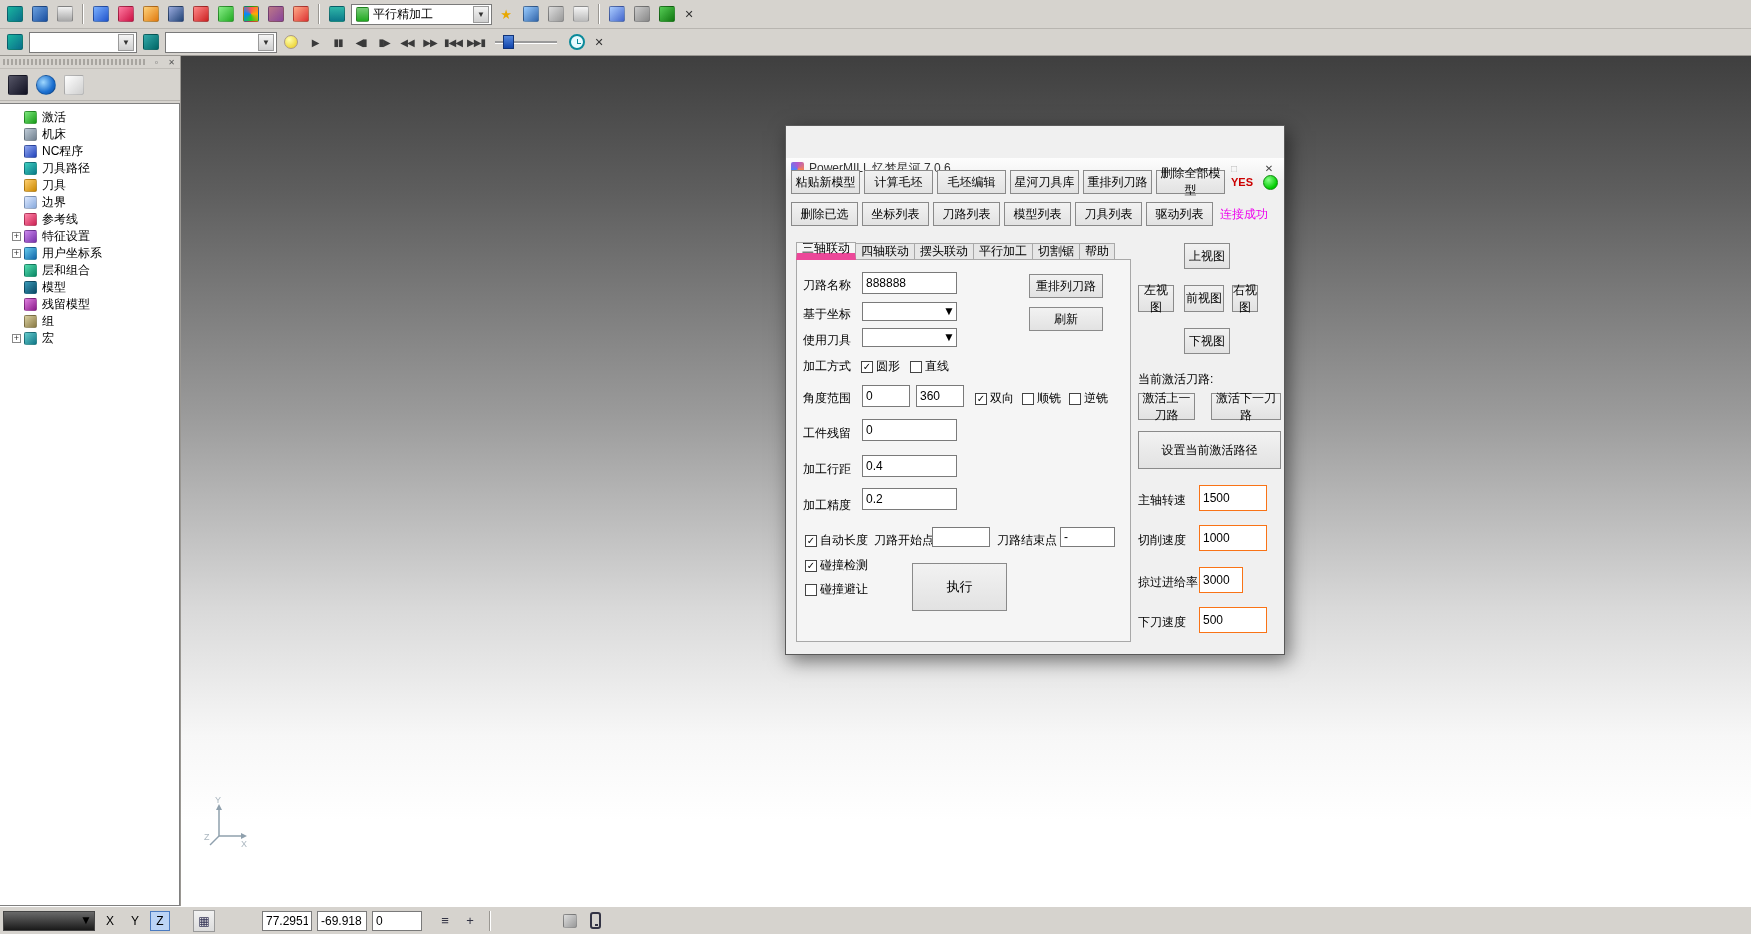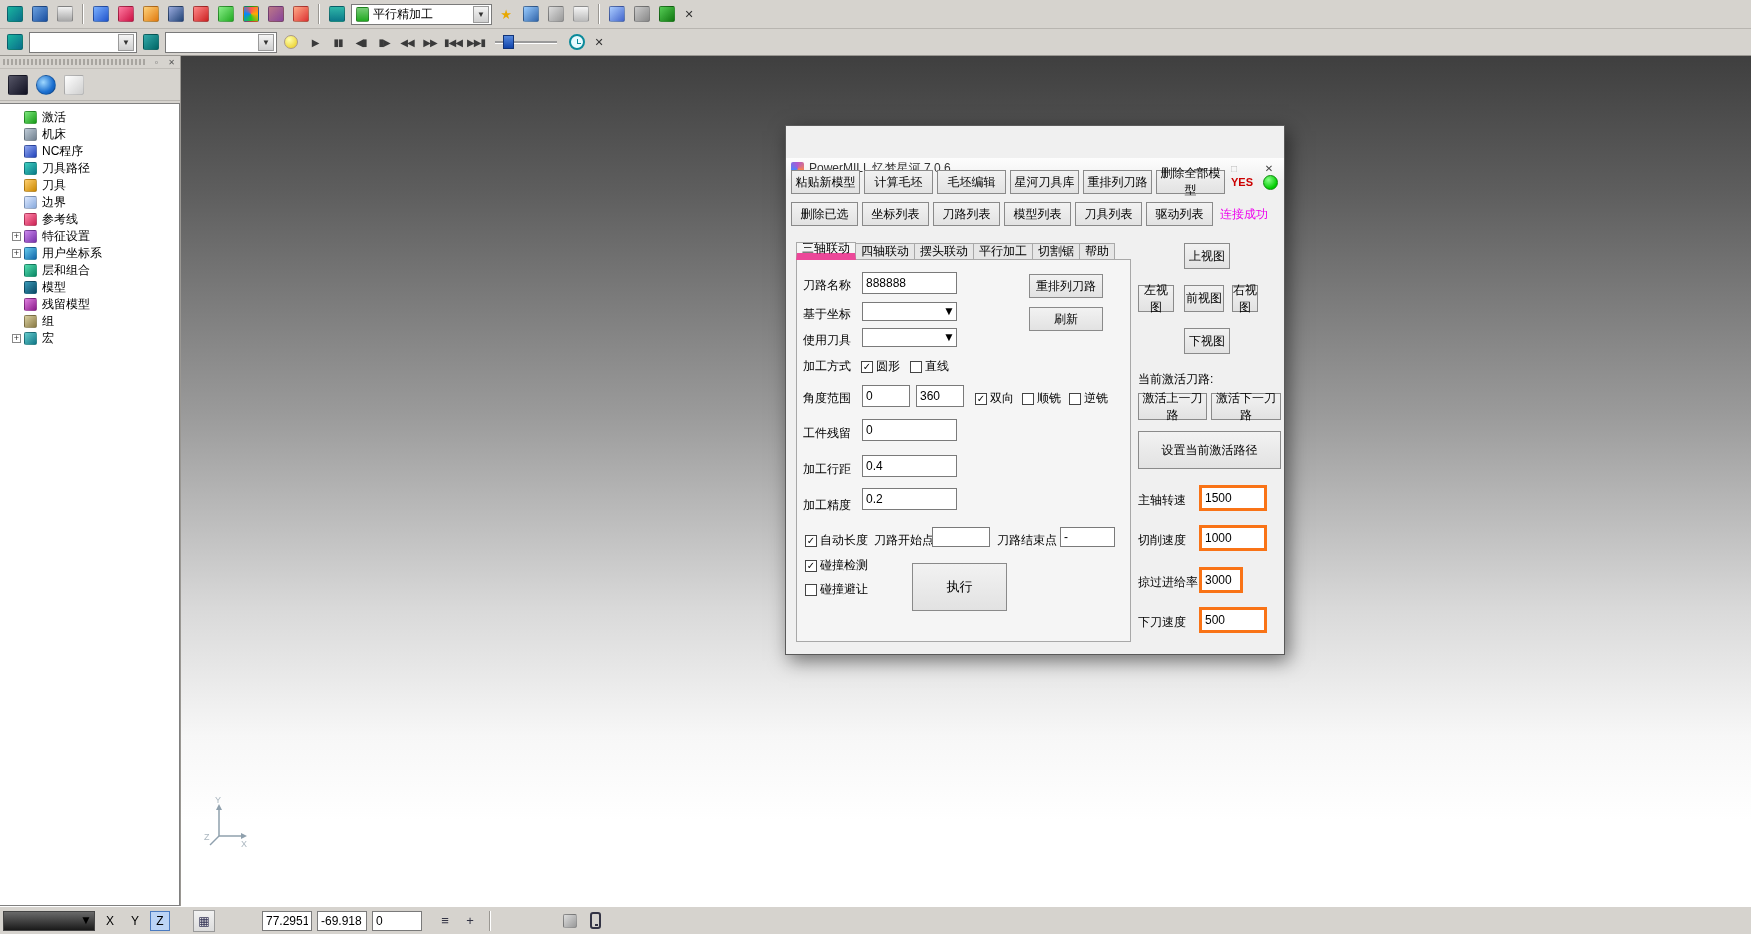--- a/index.html
+++ b/index.html
@@ -129,21 +129,21 @@
   .finput { background:#fff; border:1px solid #7a7a7a; font-size:12px; padding:0 3px; font-family:inherit; height:22px; }
   .fselect { height:19px; background:#fff; border:1px solid #7a7a7a; display:flex; align-items:center; justify-content:flex-end; }
   .fselect .ddl-arrow { height:15px; margin-right:1px; }
   .cbl { display:flex; align-items:center; gap:3px; }
   .cb { width:12px; height:12px; background:#fff; border:1px solid #444; font-size:10px; line-height:10px; text-align:center; flex:none; color:#000; }
   .panel-btn { position:absolute; background:linear-gradient(#f2f2f2,#e2e2e2); border:1px solid #8a8a8a; font-size:12px; display:flex; align-items:center; justify-content:center; font-family:inherit; }
 
   
   .rc-btn { position:absolute; background:linear-gradient(#f2f2f2,#e2e2e2); border:1px solid #8a8a8a; font-size:12px; display:flex; align-items:center; justify-content:center; font-family:inherit; }
   .rc-label { position:absolute; font-size:12px; white-space:nowrap; }
-  .rc-input { position:absolute; background:#fff; border:3px solid #f97316; font-size:12px; padding:4px 3px; font-family:inherit; }
+  .rc-input { position:absolute; background:#fff; border:1px solid #f97316; font-size:12px; padding:4px 3px; font-family:inherit; }
 
   
   .statusbar { position:absolute; left:0; right:0; bottom:0; height:28px; background:#d6d3ce; border-top:1px solid #fff; display:flex; align-items:center; gap:5px; padding:0 3px; }
   .sb-ddl { width:92px; height:20px; background:linear-gradient(#6a6a6a,#1a1a1a); border:1px solid #444; display:flex; align-items:center; justify-content:flex-end; padding-right:2px; }
   .sb-ddl .ddl-arrow { height:16px; }
   .sb-axis { width:20px; height:20px; display:flex; align-items:center; justify-content:center; font-size:12px; border:1px solid transparent; }
   .sb-axis.active { background:#bcd4f5; border:1px solid #4a7ac0; }
   .sb-btn { width:22px; height:22px; background:linear-gradient(#f2f2f2,#dcdcdc); border:1px solid #9a9a9a; display:flex; align-items:center; justify-content:center; font-size:12px; color:#335; }
   .sb-input { width:50px; height:20px; background:#fff; border:1px solid #7a7a7a; font-size:12px; padding:0 3px; font-family:inherit; }
   .sb-ic { width:20px; height:20px; display:flex; align-items:center; justify-content:center; font-size:13px; color:#334; }
@@ -506,21 +506,21 @@
     <button class="panel-btn" style="left:115px; top:303px; width:95px; height:48px; font-size:13px;">执行</button>
   </div>
 
   <button class="rc-btn" style="left:398px; top:117px; width:46px; height:26px;">上视图</button>
   <button class="rc-btn" style="left:352px; top:159px; width:36px; height:27px;">左视图</button>
   <button class="rc-btn" style="left:398px; top:159px; width:40px; height:27px;">前视图</button>
   <button class="rc-btn" style="left:446px; top:159px; width:26px; height:27px;">右视图</button>
   <button class="rc-btn" style="left:398px; top:202px; width:46px; height:26px;">下视图</button>
 
   <span class="rc-label" style="left:352px; top:245px;">当前激活刀路:</span>
-  <button class="rc-btn" style="left:352px; top:267px; width:69px; height:27px;">激活上一刀路</button>
+  <button class="rc-btn" style="left:352px; top:267px; width:57px; height:27px;">激活上一刀路</button>
   <button class="rc-btn" style="left:425px; top:267px; width:70px; height:27px;">激活下一刀路</button>
   <button class="rc-btn" style="left:352px; top:305px; width:143px; height:38px;">设置当前激活路径</button>
 
   <span class="rc-label" style="left:352px; top:366px;">主轴转速</span>
   <input class="rc-input" style="left: 413px; top: 359px; width: 68px; height: 26px;" value="1500">
 
   <span class="rc-label" style="left:352px; top:406px;">切削速度</span>
   <input class="rc-input" style="left: 413px; top: 399px; width: 68px; height: 26px;" value="1000">
 
   <span class="rc-label" style="left:352px; top:448px;">掠过进给率</span>

